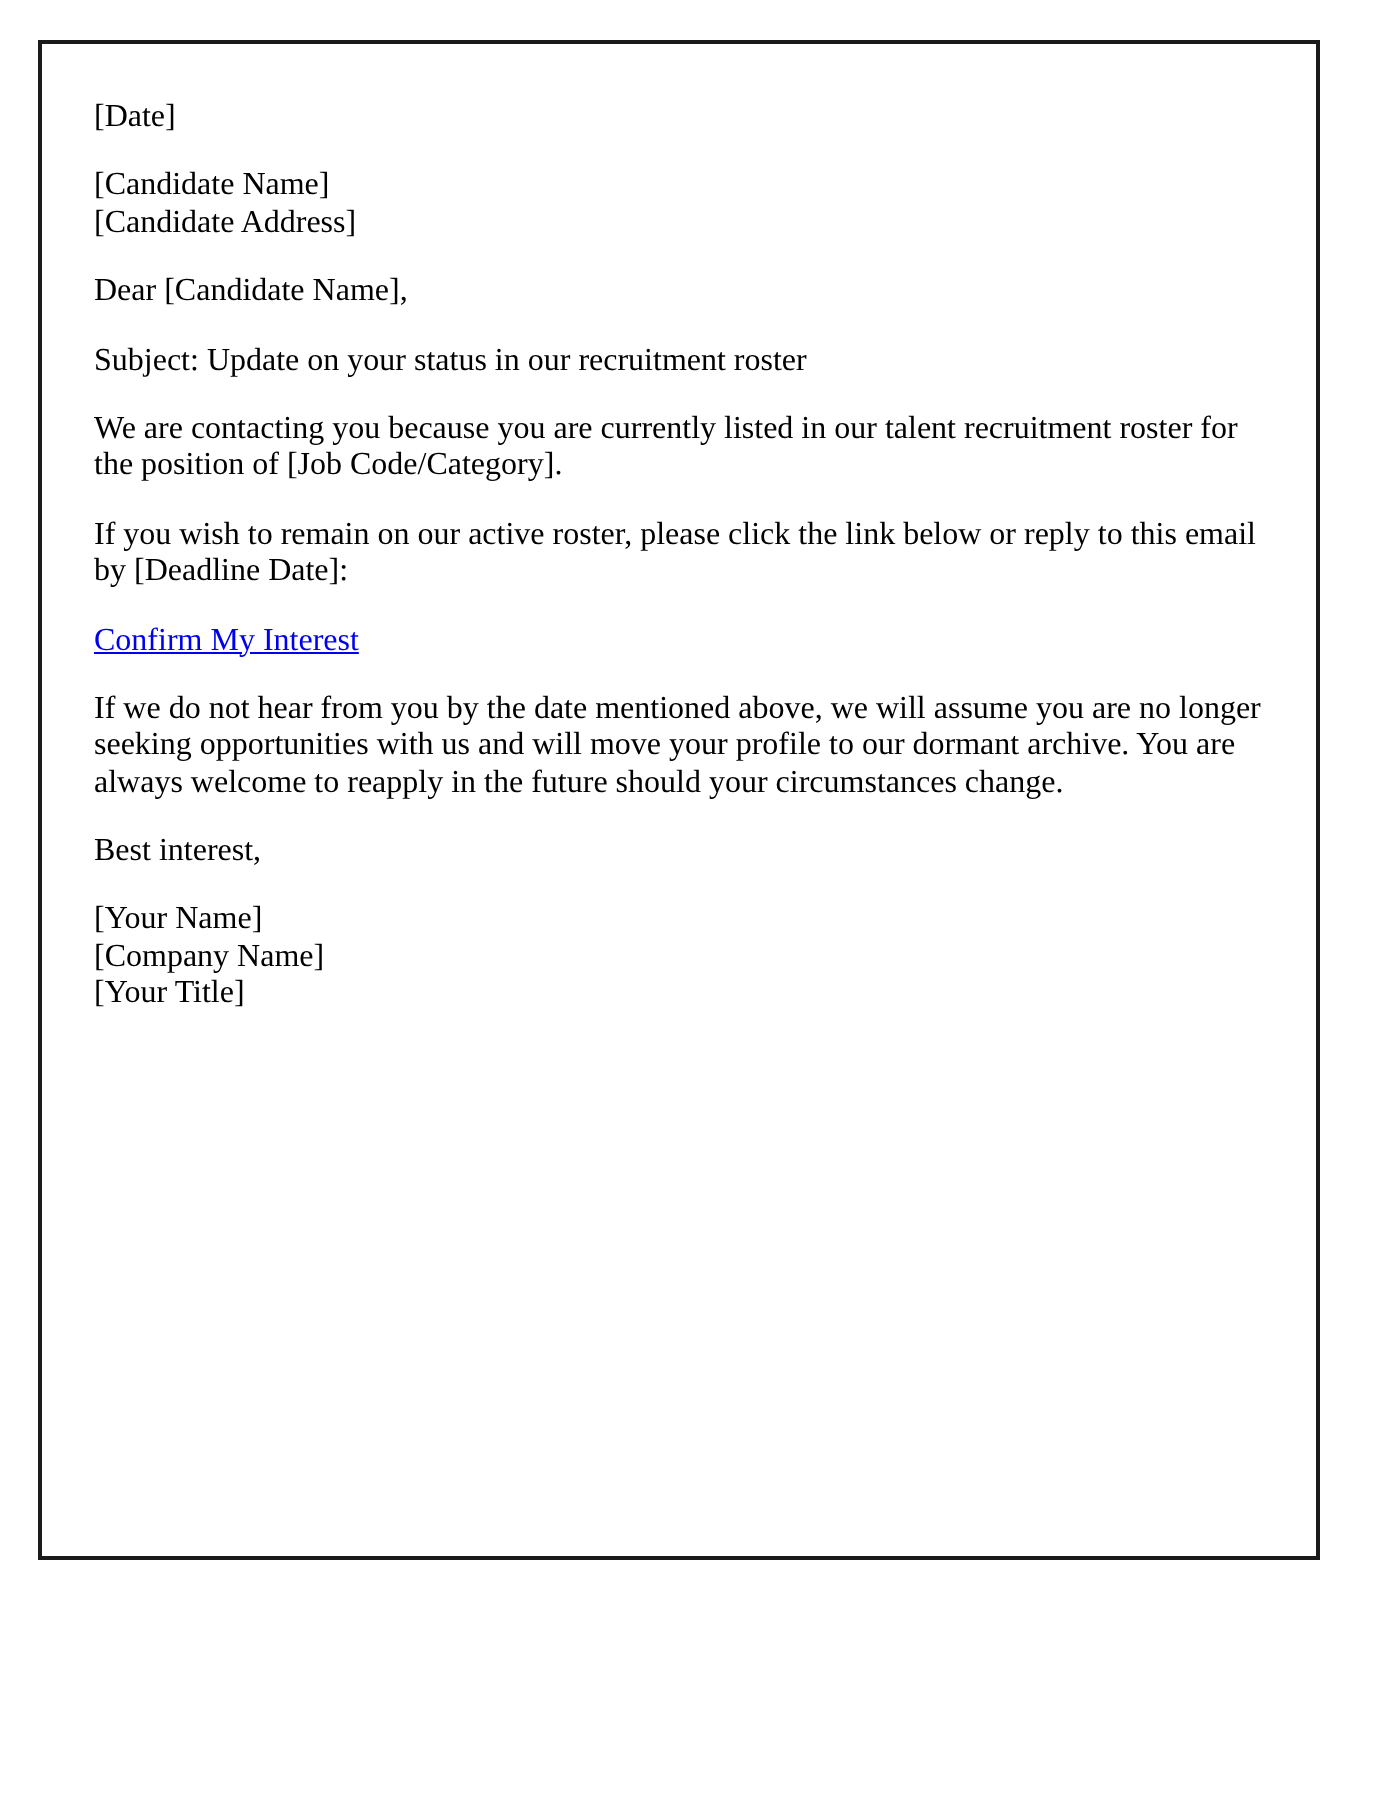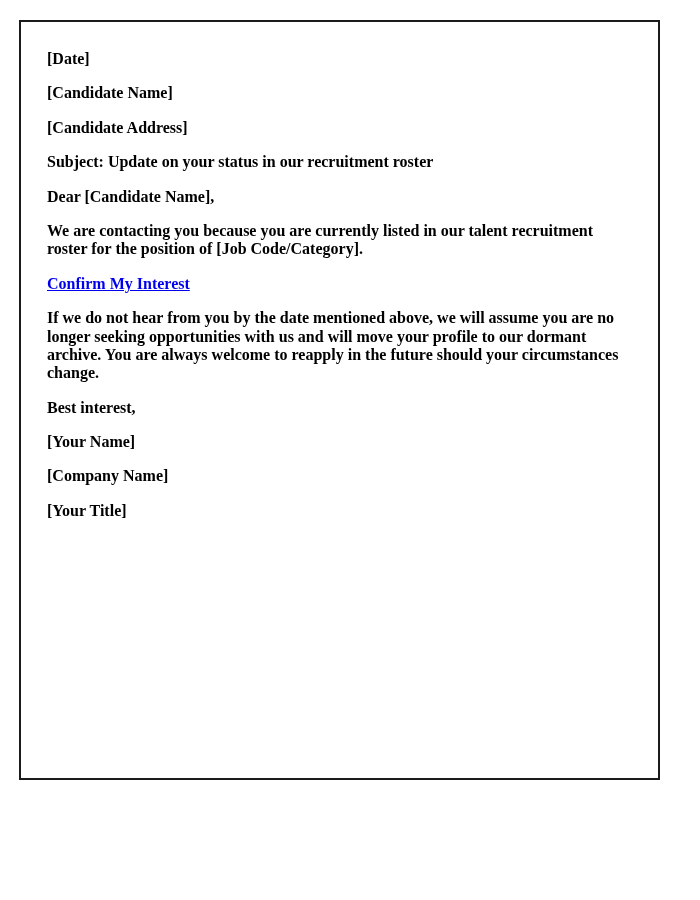--- a/index.html
+++ b/index.html
@@ -26,50 +26,49 @@
     height:760px;
     border:2px solid var(--border-color);
     background:var(--page-bg);
     padding:12px 26px;
     font-size:16px;
     line-height:1.15;
     overflow:hidden;
   }
   .para{
     margin:16px 0;
-    font-weight:bold;
   }
   .line{
     display:block;
-    margin-top:16px;
   }
   a.letter-link{
     color:var(--link-color);
     text-decoration:underline;
   }
 </style>
 </head>
 <body>
 
 <div class="page">
 
   <p class="para">[Date]</p>
 
   <div class="para">
     <span class="line">[Candidate Name]</span>
     <span class="line">[Candidate Address]</span>
   </div>
 
+  <p class="para">Dear [Candidate Name],</p>
+
   <p class="para">Subject: Update on your status in our recruitment roster</p>
-
-  <p class="para">Dear [Candidate Name],</p>
 
   <p class="para">We are contacting you because you are currently listed in our talent recruitment roster for the position of [Job Code/Category].</p>
 
 
+  <p class="para">If you wish to remain on our active roster, please click the link below or reply to this email by [Deadline Date]:</p>
 
   <p class="para">
     <a href="#" class="letter-link">Confirm My Interest</a>
   </p>
 
   <p class="para">If we do not hear from you by the date mentioned above, we will assume you are no longer seeking opportunities with us and will move your profile to our dormant archive. You are always welcome to reapply in the future should your circumstances change.</p>
 
 
   <p class="para">Best interest,</p>
 

